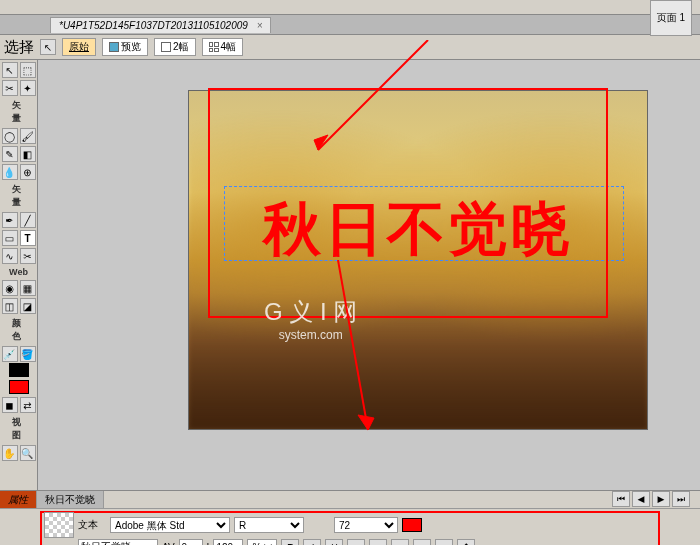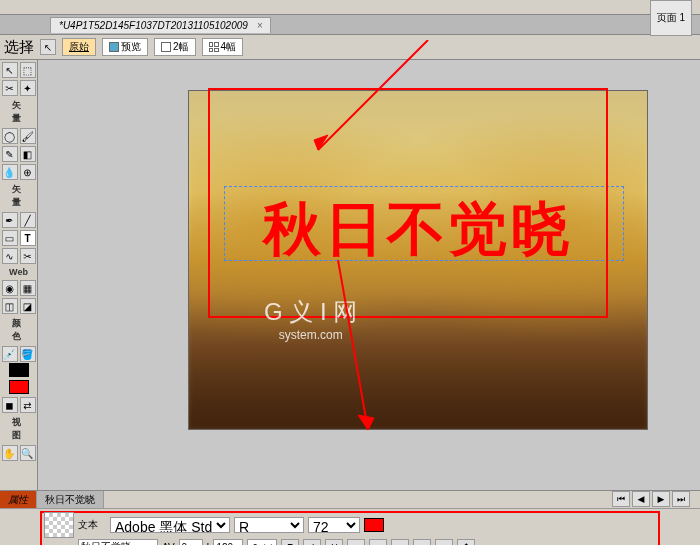--- a/index.html
+++ b/index.html
@@ -37,21 +37,21 @@
 .page-ind { position: absolute; right: 8px; top: 0; font-size: 10px; background: #e8e8e8; padding: 10px 6px; border: 1px solid #999; }
 
 .props { height: 115px; background: #d4d0c8; border-top: 1px solid #888; }
 .prop-tabs { display: flex; height: 18px; border-bottom: 1px solid #999; }
 .ptab { padding: 2px 8px; font-size: 10px; background: #b8b8b8; border-right: 1px solid #999; cursor: pointer; }
 .ptab.active { background: #c2410c; font-style: italic; }
 .red-box2 { border: 2px solid #ff0000; margin: 2px 40px 2px 40px; padding: 2px; }
 .prop-row { display: flex; align-items: center; gap: 4px; height: 20px; font-size: 10px; margin-bottom: 2px; }
 .plabel { min-width: 28px; }
 .pinput { border: 1px solid #999; background: #fff; padding: 1px 2px; font-size: 10px; height: 16px; }
-.pselect { border: 1px solid #999; background: #fff; font-size: 14px; height: 16px; }
+.pselect { border: 1px solid #999; background: #fff; font-size: 10px; height: 16px; }
 .pbtn { width: 18px; height: 16px; border: 1px solid #999; background: #e0e0e0; font-size: 9px; display: flex; align-items: center; justify-content: center; cursor: pointer; }
 .color-sw { width: 20px; height: 14px; border: 1px solid #000; }
 .checker { width: 30px; height: 26px; background: repeating-conic-gradient(#ccc 0 25%, #fff 0 50%) 0 0/8px 8px; border: 1px solid #999; }
 .nav-btns { position: absolute; right: 10px; display: flex; gap: 2px; }
 </style>
 </head>
 <body>
 
 <div class="menubar"></div>
 
@@ -171,21 +171,21 @@
       <div class="pbtn">▶</div>
       <div class="pbtn">⏭</div>
     </div>
   </div>
   <div class="red-box2">
     <div class="prop-row">
       <div class="checker" style="grid-row:span 2;"></div>
       <span class="plabel">文本</span>
       <select class="pselect" style="width:120px;"><option>Adobe 黑体 Std</option></select>
       <select class="pselect" style="width:70px;"><option>R</option></select>
-      <select class="pselect" style="width:52px;"><option>72</option></select>
+      <select class="pselect" style="width:64px;margin-left:26px;"><option>72</option></select>
       <div class="color-sw" style="background:#ff0000;"></div>
     </div>
     <div class="prop-row">
       <input class="pinput" style="width: 80px; margin-left: 34px;" value="秋日不觉晓">
       <span>AV</span>
       <input class="pinput" style="width: 24px;" value="0">
       <span>I</span>
       <input class="pinput" style="width: 30px;" value="120">
       <select class="pselect" style="width:30px;"><option>%</option></select>
       <div class="pbtn" style="font-weight:bold;">B</div>

